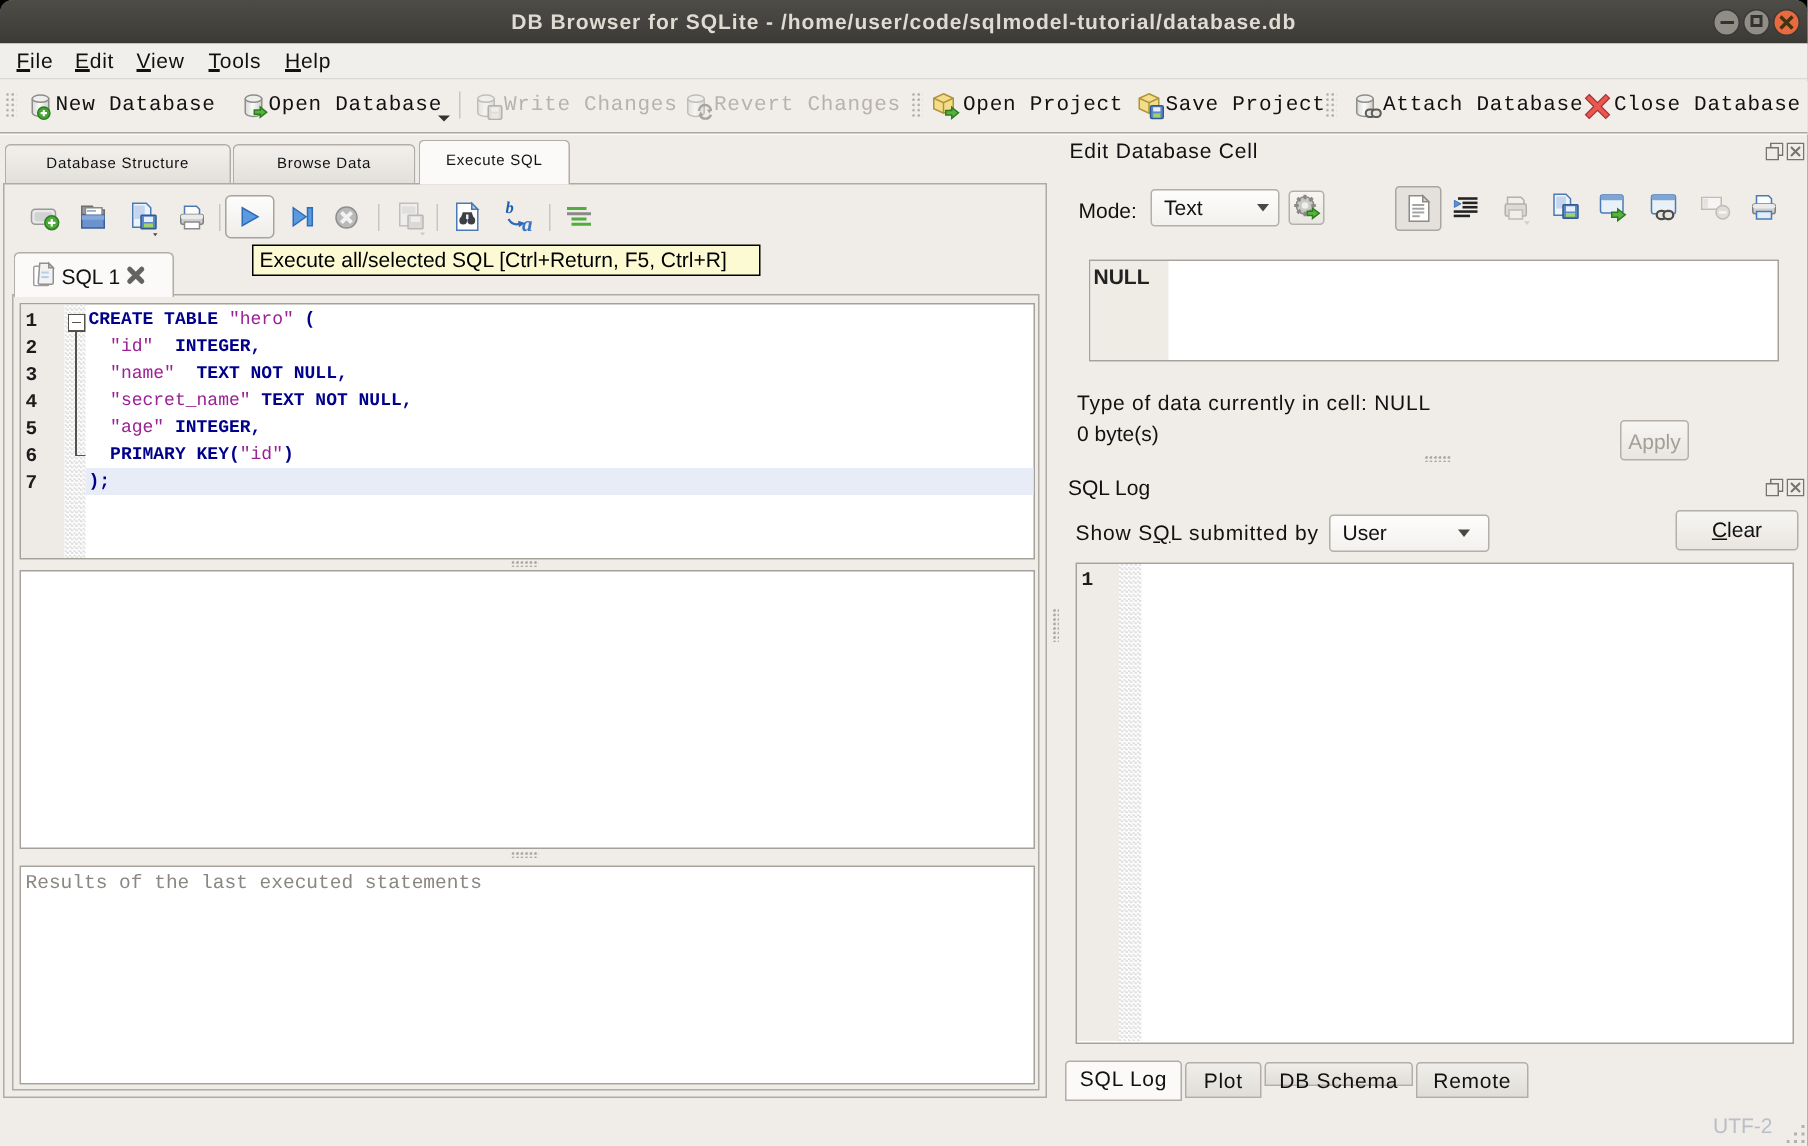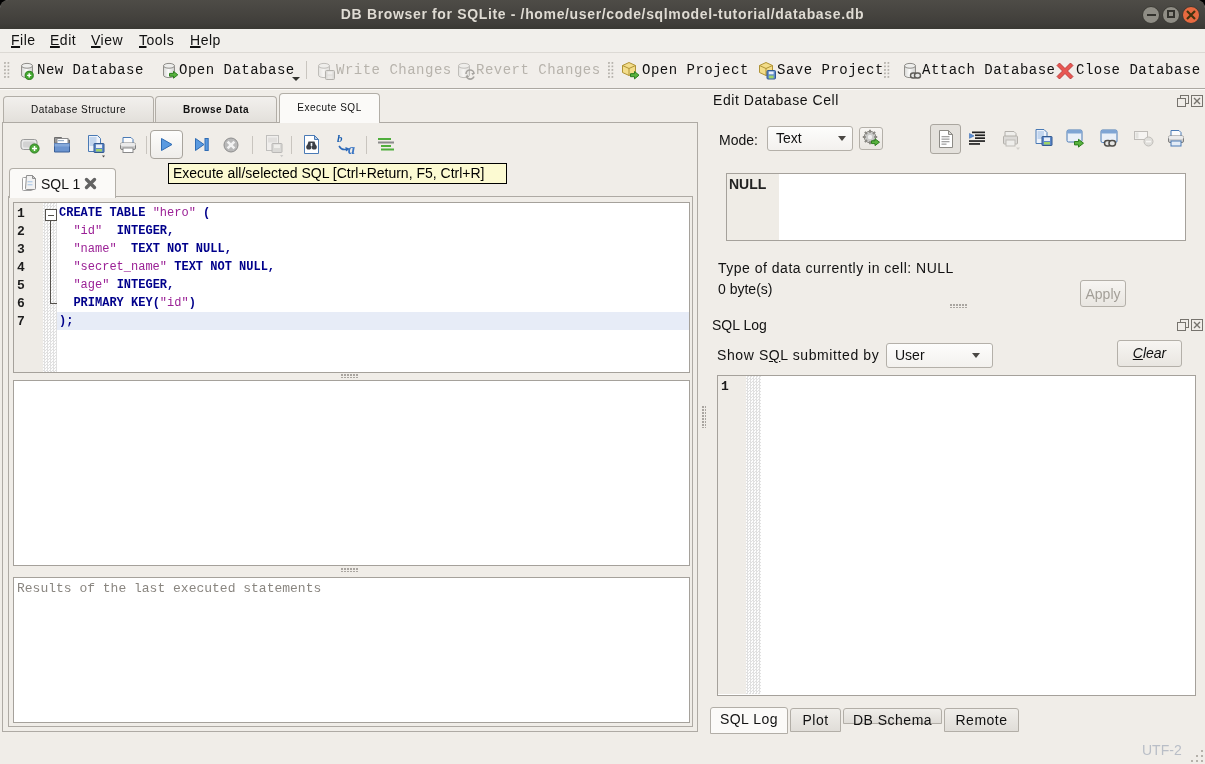--- a/index.html
+++ b/index.html
@@ -141,21 +141,21 @@
       <rect x="12.5" y="12" width="6" height="5" rx="2.5" fill="#e6e6e4" stroke="#5e5c58" stroke-width="1.4"></rect>
     </svg>
     <span class="tbtext" style="left:922px;">Attach Database</span>
     <svg class="abs" style="left:1056px;top:9px" width="18" height="18">
       <path d="M3 1.5 L8.5 7 L14 1.5 L16.5 4 L11 9.5 L16.5 15 L14 17.5 L8.5 12 L3 17.5 L0.5 15 L6 9.5 L0.5 4 z" fill="#e85752" stroke="#b03030" stroke-width="0.8" transform="translate(0.5,-0.5)"></path>
     </svg>
     <span class="tbtext" style="left:1076px;">Close Database</span>
   </div>
 
   <div class="tab" style="left:3px;top:96px;width:151px;height:27px;line-height:26px;">Database Structure</div>
-  <div class="tab" style="left:155px;top:96px;width:122px;height:27px;line-height:26px;font-weight:bold;">Browse Data</div>
+  <div class="tab" style="left:155px;top:96px;width:122px;height:27px;line-height:26px;">Browse Data</div>
   <div class="tab active" style="left:279px;top:93px;width:101px;height:30px;line-height:28px;z-index:3;">Execute SQL</div>
 
   <div id="pane"></div>
   <div class="abs" style="left:8px;top:196px;width:685px;height:531px;border:1px solid #aeaaa4;box-sizing:border-box;"></div>
 
   <svg class="abs" style="left:20px;top:137px;" width="21" height="17">
     <rect x="1" y="2.5" width="16" height="10" rx="2.5" fill="#e9e9e9" stroke="#9a9a9a"></rect>
     <rect x="3" y="4.5" width="12" height="6" rx="1.5" fill="#d2d2d2"></rect>
     <circle cx="14.5" cy="11.5" r="4.6" fill="#4caa38" stroke="#2e7d22"></circle>
     <path d="M14.5 9 v5 M12 11.5 h5" stroke="#fff" stroke-width="1.5"></path>
@@ -363,21 +363,21 @@
   </svg>
   <svg class="abs" style="left:1191px;top:319px;" width="12" height="12">
     <rect x="0.5" y="0.5" width="11" height="11" fill="none" stroke="#76736d"></rect>
     <path d="M3 3 l6 6 M9 3 l-6 6" stroke="#76736d" stroke-width="1.4"></path>
   </svg>
   <div class="dtitle" style="left:717px;top:347px;letter-spacing:0.6px;">Show S<u>Q</u>L submitted by</div>
   <div class="combo" style="left:886px;top:343px;width:107px;height:25px;">
       <span style="position:absolute;left:8px;top:3px;">User</span>
     </div>
   <div class="carrow" style="left:972px;top:353px;"></div>
-  <div class="btn" style="left:1117px;top:340px;width:65px;height:27px;line-height:24px;font-style:italic;"><u>C</u>lear</div>
+  <div class="btn" style="left:1117px;top:340px;width:82px;height:27px;line-height:24px;"><u>C</u>lear</div>
 
   <div class="whitebox" style="left:717px;top:375px;width:479px;height:321px;"></div>
   <div class="gutter" style="left:718px;top:376px;width:28px;height:318px;background:#efece7;"></div>
   <div class="hatch" style="left:746px;top:376px;width:15px;height:318px;"></div>
   <div class="lnum" style="left:721px;top:378px;">1</div>
 
   <div class="btab active" style="left:710px;top:707px;width:78px;height:27px;line-height:23px;z-index:2;">SQL Log</div>
   <div class="btab" style="left:790px;top:708px;width:51px;height:24px;line-height:23px;">Plot</div>
   <div class="btab" style="left:843px;top:708px;width:99px;height:16px;line-height:23px;">DB Schema</div>
   <div class="btab" style="left:944px;top:708px;width:75px;height:24px;line-height:23px;">Remote</div>

